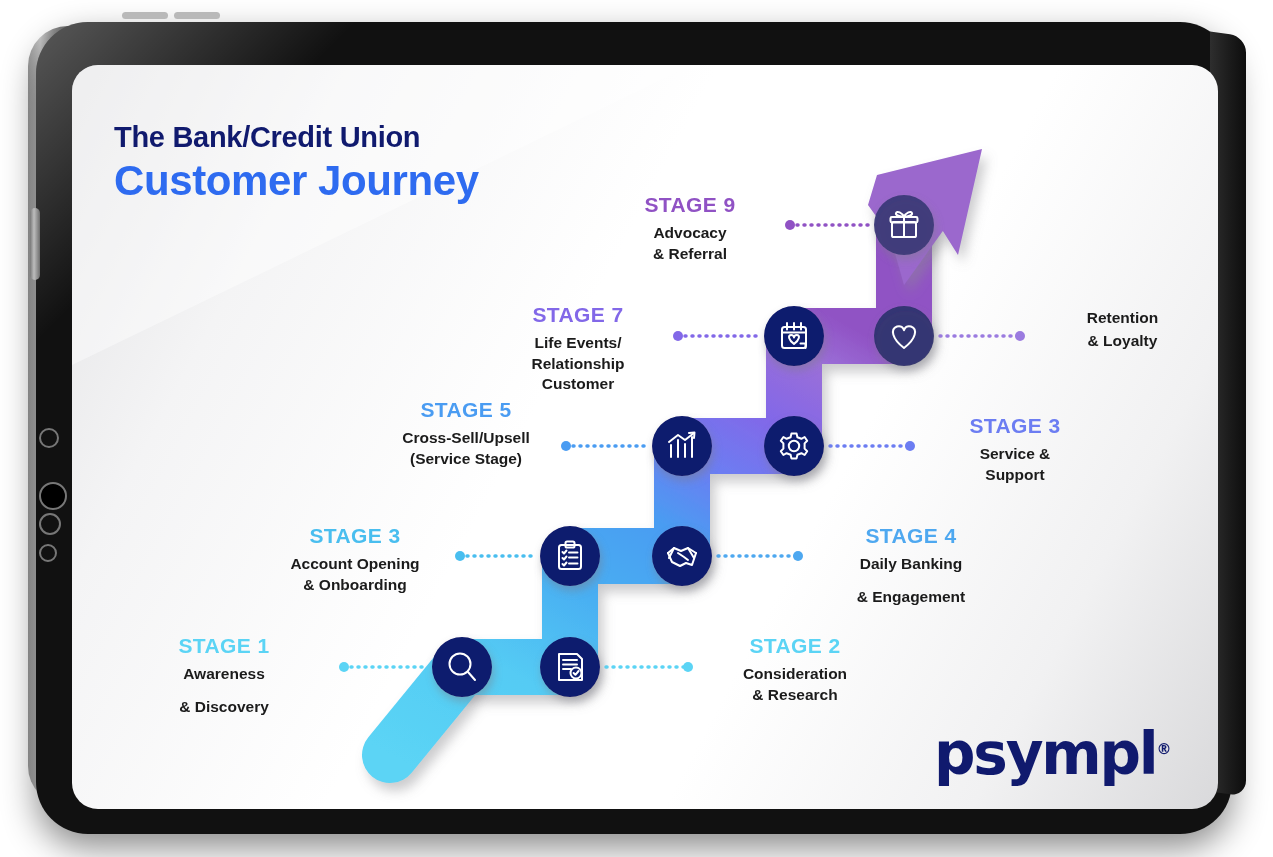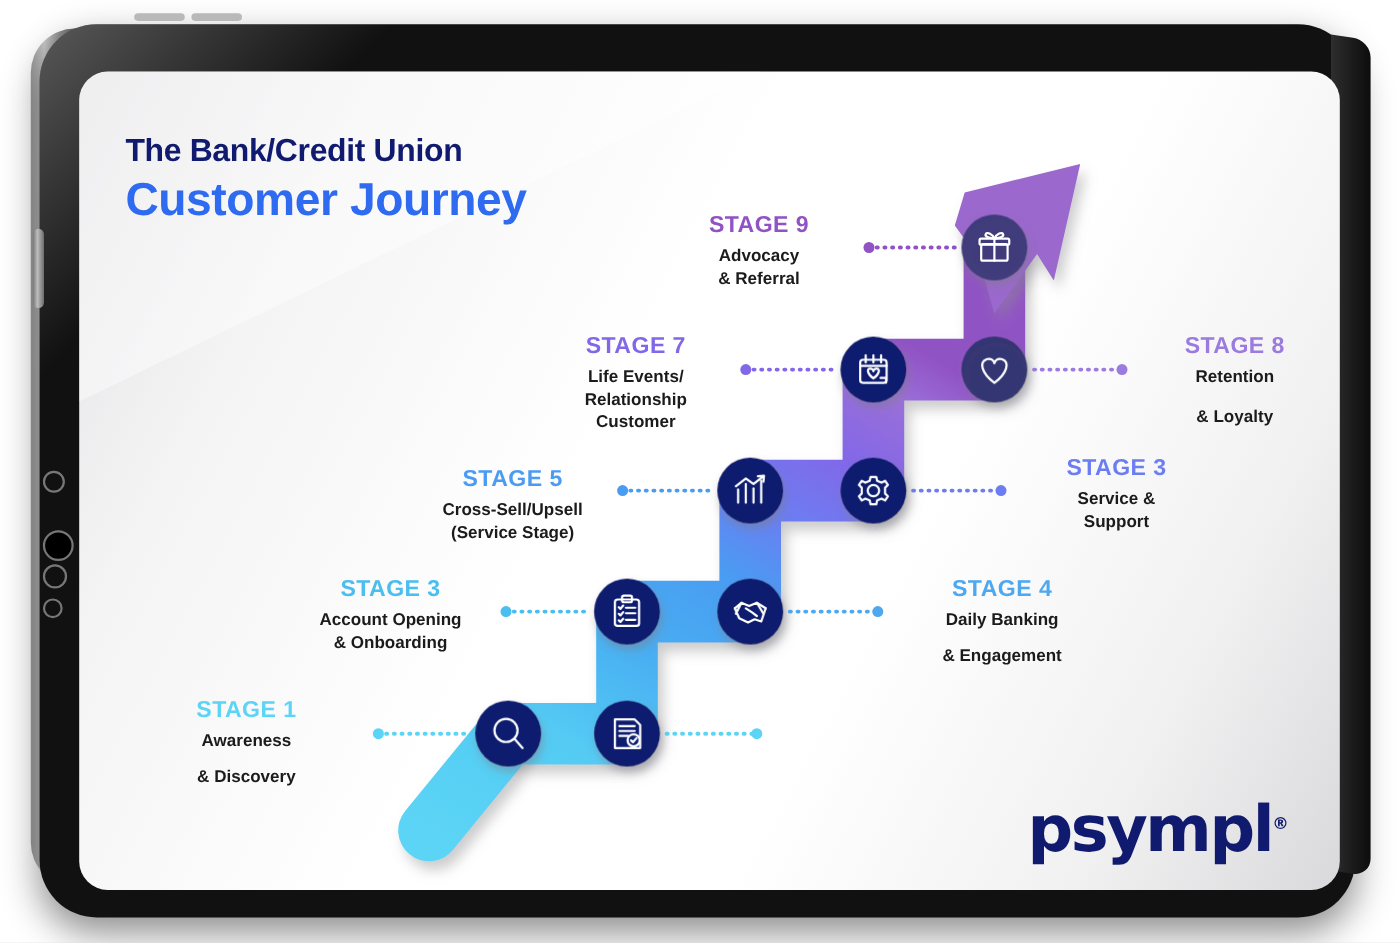--- a/index.html
+++ b/index.html
@@ -257,56 +257,60 @@
           </g>
         </g>
       </svg>
 
       <div class="lbl" style="left:62px;top:568px;width:180px;">
         <div class="ttl" style="color:#5BD4F5;">STAGE 1</div>
         <div class="sub">Awareness</div>
         <div class="sub" style="margin-top:12px;">&amp; Discovery</div>
       </div>
 
+      <div class="lbl" style="left:628px;top:568px;width:190px;">
+        <div class="ttl" style="color:#5BD4F5;">STAGE 2</div>
+        <div class="sub">Consideration</div>
+        <div class="sub" style="margin-top:0;">&amp; Research</div>
+      </div>
 
       <div class="lbl" style="left:178px;top:458px;width:210px;">
         <div class="ttl" style="color:#49BEEF;">STAGE 3</div>
         <div class="sub">Account Opening</div>
         <div class="sub" style="margin-top:0;">&amp; Onboarding</div>
       </div>
 
       <div class="lbl" style="left:738px;top:458px;width:202px;">
         <div class="ttl" style="color:#4EA8F0;">STAGE 4</div>
         <div class="sub">Daily Banking</div>
         <div class="sub" style="margin-top:12px;">&amp; Engagement</div>
       </div>
 
-      <div class="lbl" style="left:288px;top:358px;width:212px;text-align:center;">
+      <div class="lbl" style="left:288px;top:332px;width:212px;text-align:center;">
         <div class="ttl" style="color:#4A9CF2;">STAGE 5</div>
         <div class="sub">Cross-Sell/Upsell</div>
         <div class="sub" style="margin-top:0;">(Service Stage)</div>
       </div>
 
       <div class="lbl" style="left:848px;top:348px;width:190px;">
         <div class="ttl" style="color:#6C7DF2;">STAGE 3</div>
         <div class="sub">Service &amp;</div>
         <div class="sub" style="margin-top:0;">Support</div>
       </div>
 
       <div class="lbl" style="left:406px;top:237px;width:200px;">
         <div class="ttl" style="color:#8268E8;">STAGE 7</div>
         <div class="sub">Life Events/</div>
         <div class="sub" style="margin-top:0;text-align:center;">Relationship</div>
         <div class="sub" style="margin-top:0;">Customer</div>
       </div>
 
       <div class="lbl" style="left:958px;top:237px;width:185px;">
-        <div class="ttl" style="color:#9B7BE0;">STAGE 8</div>
         <div class="sub">Retention</div>
-        <div class="sub" style="margin-top:16px;">&amp; Loyalty</div>
+        <div class="sub" style="margin-top:2px;">&amp; Loyalty</div>
       </div>
 
       <div class="lbl" style="left:518px;top:127px;width:200px;">
         <div class="ttl" style="color:#9052C4;">STAGE 9</div>
         <div class="sub">Advocacy</div>
         <div class="sub" style="margin-top:0;">&amp; Referral</div>
       </div>
 
       <div class="logo"><span>psympl</span><span class="reg">®</span></div>
 

